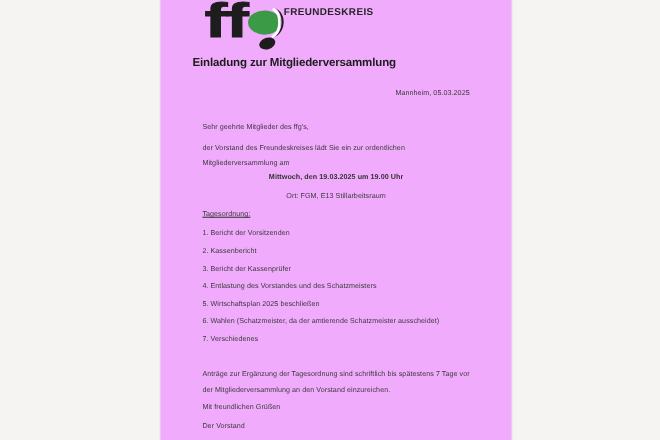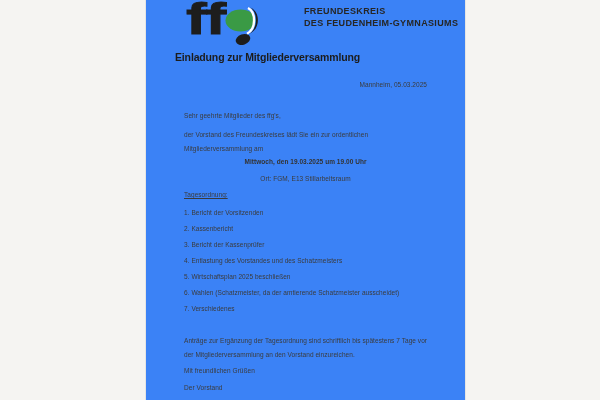--- a/index.html
+++ b/index.html
@@ -7,28 +7,28 @@
     width: 600px; height: 400px;
     background: #f5f4f2;
     overflow: hidden;
     position: relative;
     font-family: "Liberation Sans", sans-serif;
   }
   .paper {
     position: absolute;
     left: 146px; top: 0;
     width: 319px; height: 400px;
-    background: #3b82f6;
+    background: #f0abfc;
     box-shadow: 0 0 0 1px rgba(0,0,0,0.06);
   }
   .logo-svg-wrap { position: absolute; left: 40px; top: 1px; width: 78px; height: 46px; }
   .org {
     position: absolute; left: 112px; top: 5px;
     font-size: 9px; font-weight: bold; line-height: 12px;
-    letter-spacing: 0.35px; color: #262626; white-space: nowrap; margin-left: 46px;
+    letter-spacing: 0.35px; color: #262626; white-space: nowrap;
   }
   .title {
     position: absolute; left: 0; right: 0; top: 51px;
     margin: 0; padding-left: 29px; box-sizing: border-box;
     text-align: left;
     font-size: 10.5px; font-weight: bold; line-height: 13px;
     letter-spacing: -0.15px; color: #1c1c1c; white-space: nowrap;
   }
   .ln {
     position: absolute; left: 38px; width: 243px; margin: 0;
@@ -54,21 +54,20 @@
         <ellipse cx="54.5" cy="19.5" rx="15" ry="11" fill="#3A9A45"></ellipse>
         <path d="M 64 6.5 C 72 10.5 72.5 28.5 62.5 33 C 74 30 75.5 10.5 64 6.5 Z" fill="#1d1d1d"></path>
         <path d="M 62 7 C 70 11 70.5 28 61 32.8" stroke="#ffffff" stroke-width="2.4" fill="none"></path>
         <ellipse cx="57" cy="38.5" rx="7.5" ry="5.2" fill="#1d1d1d" transform="rotate(-18 57 38.5)"></ellipse>
       </g>
     </svg>
   </div>
 
   <div class="org">
     <div>FREUNDESKREIS</div>
-    <div>DES FEUDENHEIM-GYMNASIUMS</div>
   </div>
 
   <h1 class="title">Einladung zur Mitgliederversammlung</h1>
 
   <p class="ln right" style="top:80px">Mannheim, 05.03.2025</p>
 
   <p class="ln" style="top:111px">Sehr geehrte Mitglieder des ffg's,</p>
   <p class="ln" style="top:130px">der Vorstand des Freundeskreises lädt Sie ein zur ordentlichen</p>
   <p class="ln" style="top:144px">Mitgliederversammlung am</p>
 

